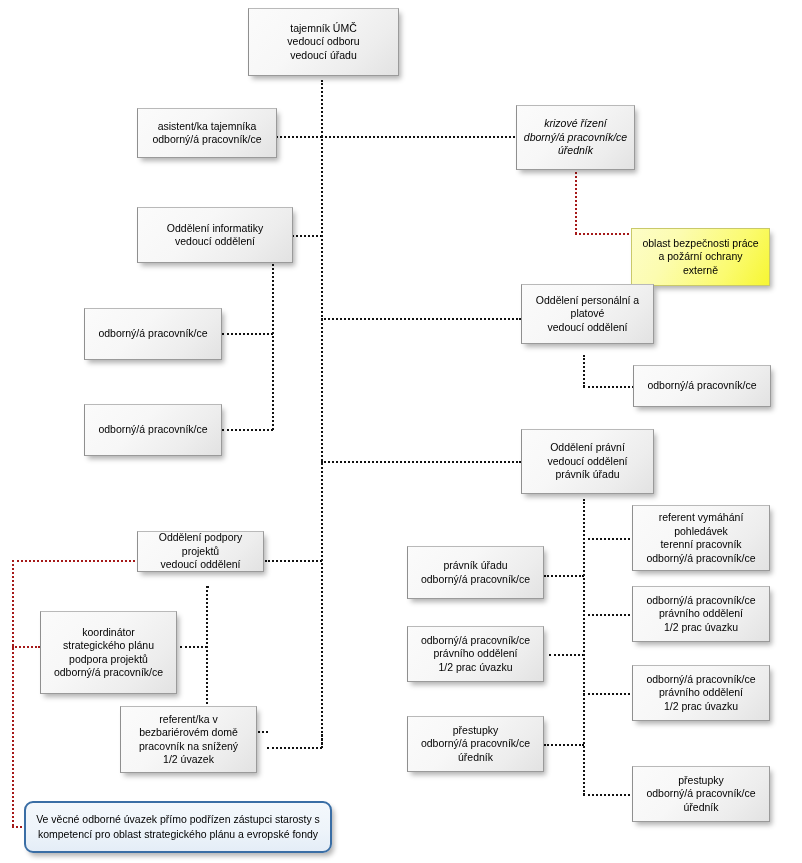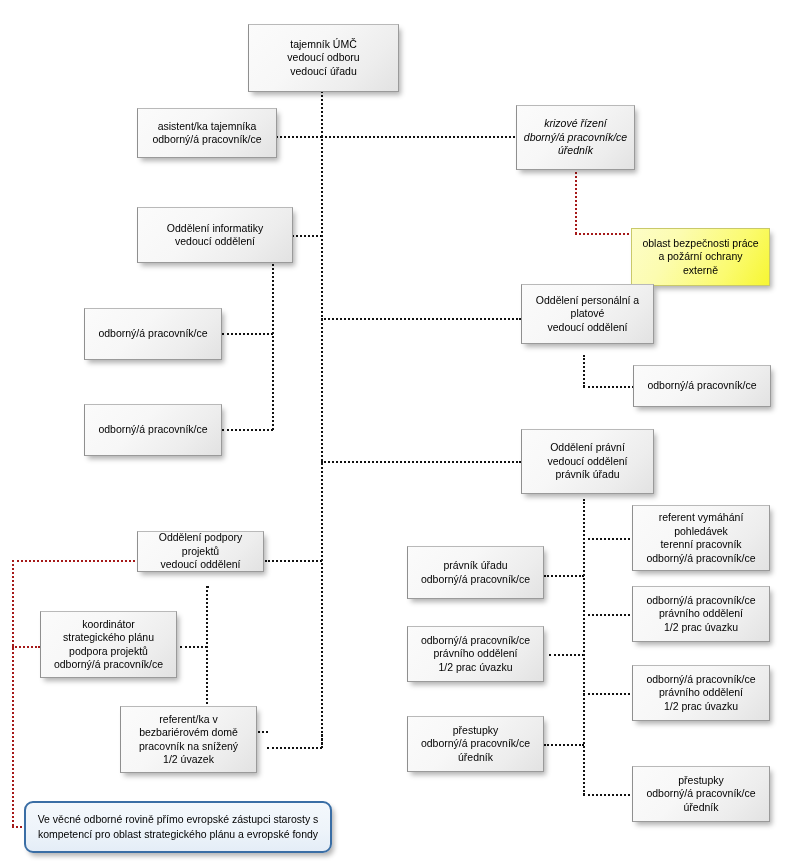--- a/index.html
+++ b/index.html
@@ -124,21 +124,21 @@
   <div class="conn h" style="left:180px; top:646px; width:27px;"></div>
   <div class="conn h" style="left:206px; top:731px; width:62px;"></div>
   <div class="conn v" style="left:321px; top:731px; height:17px;"></div>
   <div class="conn h" style="left:267px; top:747px; width:55px;"></div>
 
   <div class="conn red h" style="left:12px; top:560px; width:127px;"></div>
   <div class="conn red v" style="left:12px; top:560px; height:266px;"></div>
   <div class="conn red h" style="left:12px; top:646px; width:28px;"></div>
   <div class="conn red h" style="left:12px; top:826px; width:14px;"></div>
 
-  <div class="node" style="left:248px; top:8px; width:151px; height:68px;margin-top:16px;">
+  <div class="node" style="left:248px; top:8px; width:151px; height:68px;">
     <span class="txt">tajemník ÚMČ<br>vedoucí odboru<br>vedoucí úřadu</span>
   </div>
 
   <div class="node" style="left:137px; top:108px; width:140px; height:50px;">
     <span class="txt">asistent/ka tajemníka<br>odborný/á pracovník/ce</span>
   </div>
 
   <div class="node" style="left:516px; top:105px; width:119px; height:65px;font-style:italic;">
     <span class="txt">krizové řízení<br>dborný/á pracovník/ce<br>úředník</span>
   </div>
@@ -196,25 +196,25 @@
   </div>
 
   <div class="node" style="left:407px; top:716px; width:137px; height:56px;">
     <span class="txt">přestupky<br>odborný/á pracovník/ce<br>úředník</span>
   </div>
 
   <div class="node" style="left:137px; top:531px; width:127px; height:41px;">
     <span class="txt">Oddělení podpory<br>projektů<br>vedoucí oddělení</span>
   </div>
 
-  <div class="node" style="left:40px; top:611px; width:137px; height:67px;">
+  <div class="node" style="left:40px; top:611px; width:137px; height:83px;">
     <span class="txt">koordinátor<br>strategického plánu<br>podpora projektů<br>odborný/á pracovník/ce</span>
   </div>
 
   <div class="node" style="left:120px; top:706px; width:137px; height:67px;">
     <span class="txt">referent/ka v<br>bezbariérovém domě<br>pracovník na snížený<br>1/2 úvazek</span>
   </div>
 
   <div class="note" style="left:24px; top:801px; width:308px; height:52px;">
-    <span class="txt">Ve věcné odborné rovině přímo evropské zástupci starosty s kompetencí pro oblast strategického plánu a evropské fondy</span>
+    <span class="txt">Ve věcné odborné úvazek přímo podřízen zástupci starosty s kompetencí pro oblast strategického plánu a evropské fondy</span>
   </div>
 
 </div>
 
 </body></html>

